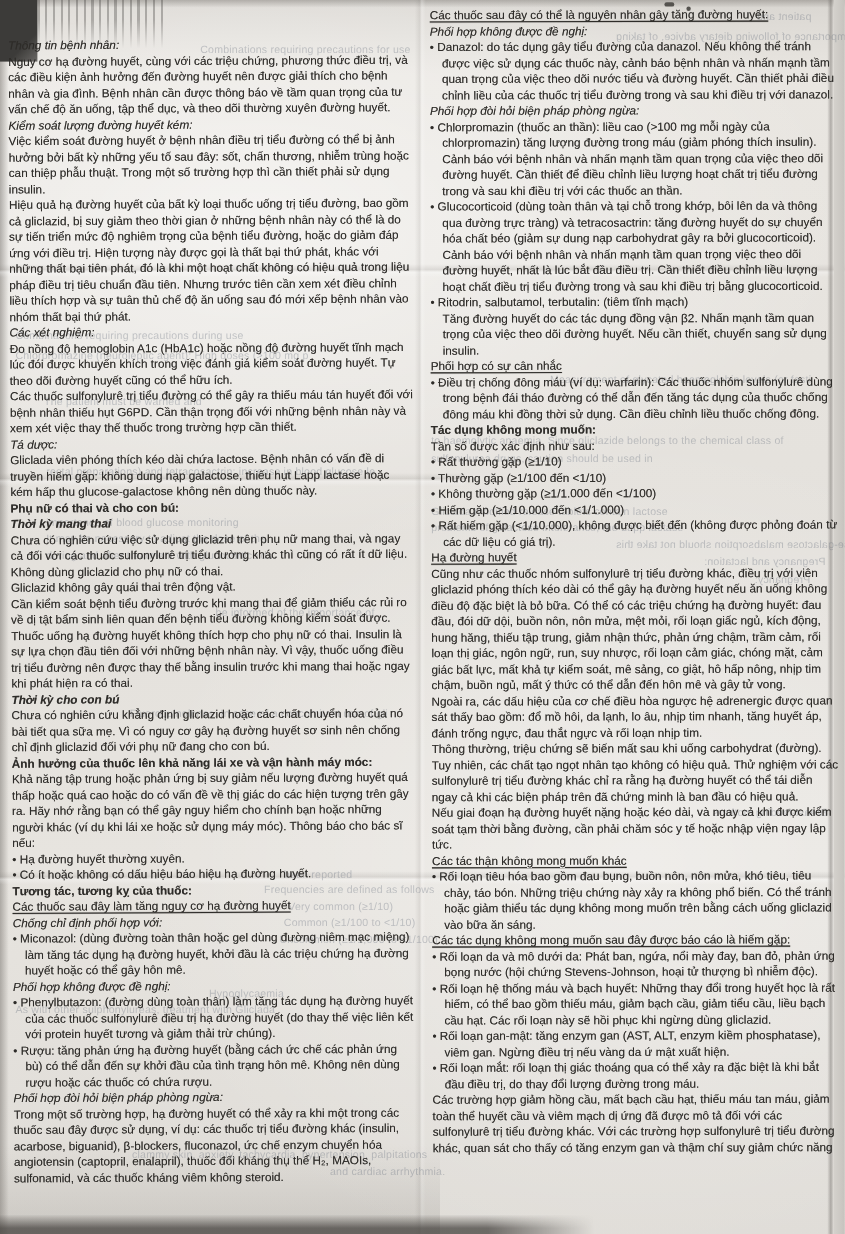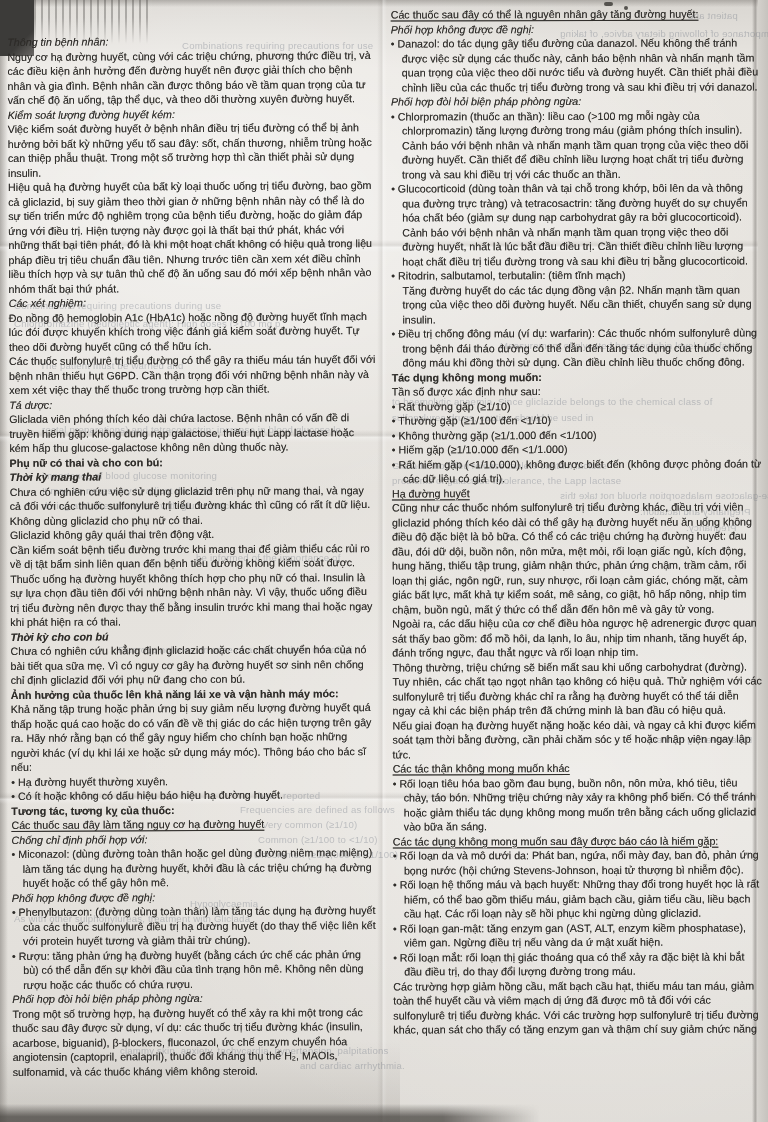--- a/index.html
+++ b/index.html
@@ -138,20 +138,21 @@
     </div>
   <div class="col" id="col-right">
       <p class="underline">Các thuốc sau đây có thể là nguyên nhân gây tăng đường huyết:</p>
       <p class="italic">Phối hợp không được đề nghị:</p>
       <p class="bullet">• Danazol: do tác dụng gây tiểu đường của danazol. Nếu không thể tránh được việc sử dụng các thuốc này, cảnh báo bệnh nhân và nhấn mạnh tầm quan trọng của việc theo dõi nước tiểu và đường huyết. Cần thiết phải điều chỉnh liều của các thuốc trị tiểu đường trong và sau khi điều trị với danazol.</p>
       <p class="italic">Phối hợp đòi hỏi biện pháp phòng ngừa:</p>
       <p class="bullet">• Chlorpromazin (thuốc an thần): liều cao (&gt;100 mg mỗi ngày của chlorpromazin) tăng lượng đường trong máu (giảm phóng thích insulin). Cảnh báo với bệnh nhân và nhấn mạnh tầm quan trọng của việc theo dõi đường huyết. Cần thiết để điều chỉnh liều lượng hoạt chất trị tiểu đường trong và sau khi điều trị với các thuốc an thần.</p>
       <p class="bullet">• Glucocorticoid (dùng toàn thân và tại chỗ trong khớp, bôi lên da và thông qua đường trực tràng) và tetracosactrin: tăng đường huyết do sự chuyển hóa chất béo (giảm sự dung nạp carbohydrat gây ra bởi glucocorticoid). Cảnh báo với bệnh nhân và nhấn mạnh tầm quan trọng việc theo dõi đường huyết, nhất là lúc bắt đầu điều trị. Cần thiết điều chỉnh liều lượng hoạt chất điều trị tiểu đường trong và sau khi điều trị bằng glucocorticoid.</p>
       <p class="bullet">• Ritodrin, salbutamol, terbutalin: (tiêm tĩnh mạch)</p>
       <p class="indent">Tăng đường huyết do các tác dụng đồng vận β2. Nhấn mạnh tầm quan trọng của việc theo dõi đường huyết. Nếu cần thiết, chuyển sang sử dụng insulin.</p>
+      <p class="underline">Phối hợp có sự cân nhắc</p>
       <p class="bullet">• Điều trị chống đông máu (ví dụ: warfarin): Các thuốc nhóm sulfonylurê dùng trong bệnh đái tháo đường có thể dẫn đến tăng tác dụng của thuốc chống đông máu khi đồng thời sử dụng. Cần điều chỉnh liều thuốc chống đông.</p>
       <p class="bold gap-top">Tác dụng không mong muốn:</p>
       <p class="body">Tần số được xác định như sau:</p>
       <p class="bullet">• Rất thường gặp (≥1/10)</p>
       <p class="bullet">• Thường gặp (≥1/100 đến &lt;1/10)</p>
       <p class="bullet">• Không thường gặp (≥1/1.000 đến &lt;1/100)</p>
       <p class="bullet">• Hiếm gặp (≥1/10.000 đến &lt;1/1.000)</p>
       <p class="bullet">• Rất hiếm gặp (&lt;1/10.000), không được biết đến (không được phỏng đoán từ các dữ liệu có giá trị).</p>
       <p class="underline">Hạ đường huyết</p>
       <p class="body">Cũng như các thuốc nhóm sulfonylurê trị tiểu đường khác, điều trị với viên gliclazid phóng thích kéo dài có thể gây hạ đường huyết nếu ăn uống không điều độ đặc biệt là bỏ bữa. Có thể có các triệu chứng hạ đường huyết: đau đầu, đói dữ dội, buồn nôn, nôn mửa, mệt mỏi, rối loạn giấc ngủ, kích động, hung hăng, thiếu tập trung, giảm nhận thức, phản ứng chậm, trầm cảm, rối loạn thị giác, ngôn ngữ, run, suy nhược, rối loạn cảm giác, chóng mặt, cảm giác bất lực, mất khả tự kiểm soát, mê sảng, co giật, hô hấp nông, nhịp tim chậm, buồn ngủ, mất ý thức có thể dẫn đến hôn mê và gây tử vong.</p>

